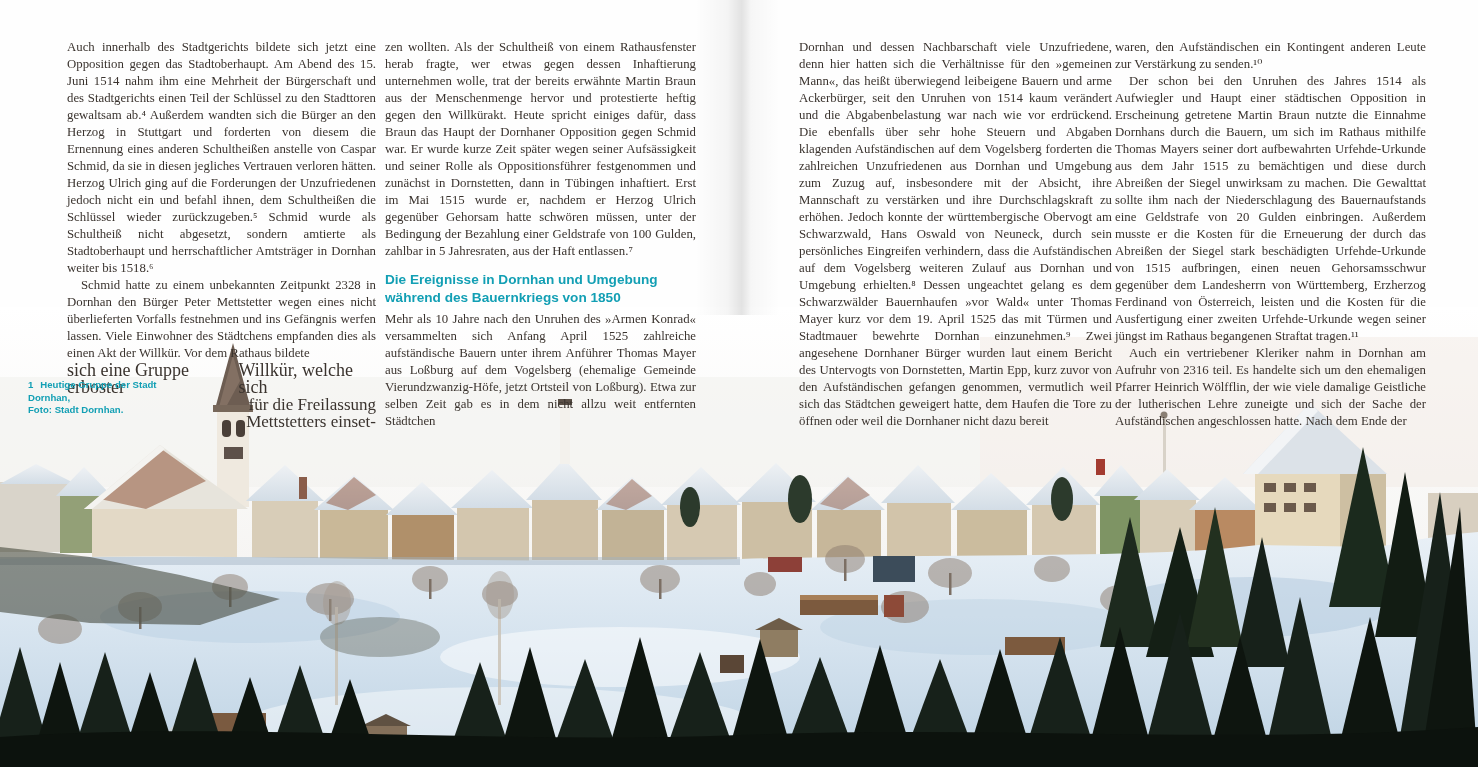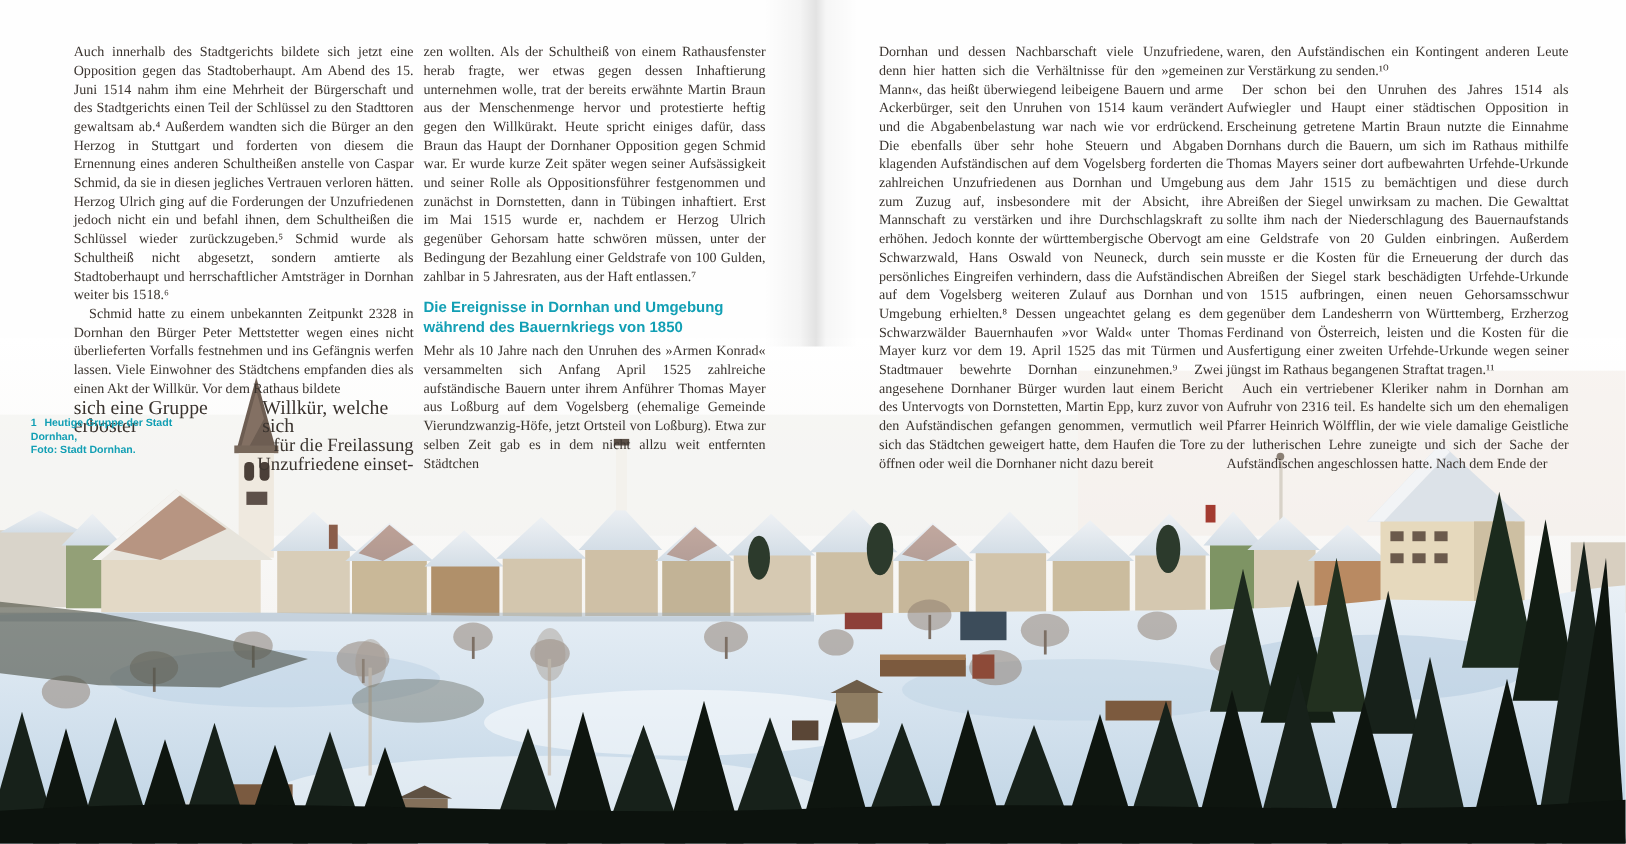--- a/index.html
+++ b/index.html
@@ -262,21 +262,21 @@
   <div class="gutter"></div>
 
   <div class="col col1">
     <p class="body">Auch innerhalb des Stadtgerichts bildete sich jetzt eine Opposition gegen das Stadtoberhaupt. Am Abend des 15. Juni 1514 nahm ihm eine Mehrheit der Bürgerschaft und des Stadtgerichts einen Teil der Schlüssel zu den Stadttoren gewaltsam ab.⁴ Außerdem wandten sich die Bürger an den Herzog in Stuttgart und forderten von diesem die Ernennung eines anderen Schultheißen anstelle von Caspar Schmid, da sie in diesen jegliches Vertrauen verloren hätten. Herzog Ulrich ging auf die Forderungen der Unzufriedenen jedoch nicht ein und befahl ihnen, dem Schultheißen die Schlüssel wieder zurückzugeben.⁵ Schmid wurde als Schultheiß nicht abgesetzt, sondern amtierte als Stadtoberhaupt und herrschaftlicher Amtsträger in Dornhan weiter bis 1518.⁶</p>
     <p class="body indent">Schmid hatte zu einem unbekannten Zeitpunkt 2328 in Dornhan den Bürger Peter Mettstetter wegen eines nicht überlieferten Vorfalls festnehmen und ins Gefängnis werfen lassen. Viele Einwohner des Städtchens empfanden dies als einen Akt der Willkür. Vor dem Rathaus bildete</p>
     <div class="wl">
       <span>sich eine Gruppe erboster</span>
       <span>Willkür, welche sich</span>
     </div>
     <div class="wl-right">für die Freilassung</div>
-    <div class="wl-right">Unzufriedene einset-</div>
+    <div class="wl-right">Mettstetters einset-</div>
   </div>
 
   <div class="col col2">
     <p class="body">zen wollten. Als der Schultheiß von einem Rathausfenster herab fragte, wer etwas gegen dessen Inhaftierung unternehmen wolle, trat der bereits erwähnte Martin Braun aus der Menschenmenge hervor und protestierte heftig gegen den Willkürakt. Heute spricht einiges dafür, dass Braun das Haupt der Dornhaner Opposition gegen Schmid war. Er wurde kurze Zeit später wegen seiner Aufsässigkeit und seiner Rolle als Oppositionsführer festgenommen und zunächst in Dornstetten, dann in Tübingen inhaftiert. Erst im Mai 1515 wurde er, nachdem er Herzog Ulrich gegenüber Gehorsam hatte schwören müssen, unter der Bedingung der Bezahlung einer Geldstrafe von 100 Gulden, zahlbar in 5 Jahresraten, aus der Haft entlassen.⁷</p>
     <h2 class="subhead">Die Ereignisse in Dornhan und Umgebung während des Bauernkriegs von 1850</h2>
     <p class="body">Mehr als 10 Jahre nach den Unruhen des »Armen Konrad« versammelten sich Anfang April 1525 zahlreiche aufständische Bauern unter ihrem Anführer Thomas Mayer aus Loßburg auf dem Vogelsberg (ehemalige Gemeinde Vierundzwanzig-Höfe, jetzt Ortsteil von Loßburg). Etwa zur selben Zeit gab es in dem nicht allzu weit entfernten Städtchen</p>
   </div>
 
   <div class="caption">
     <div>

